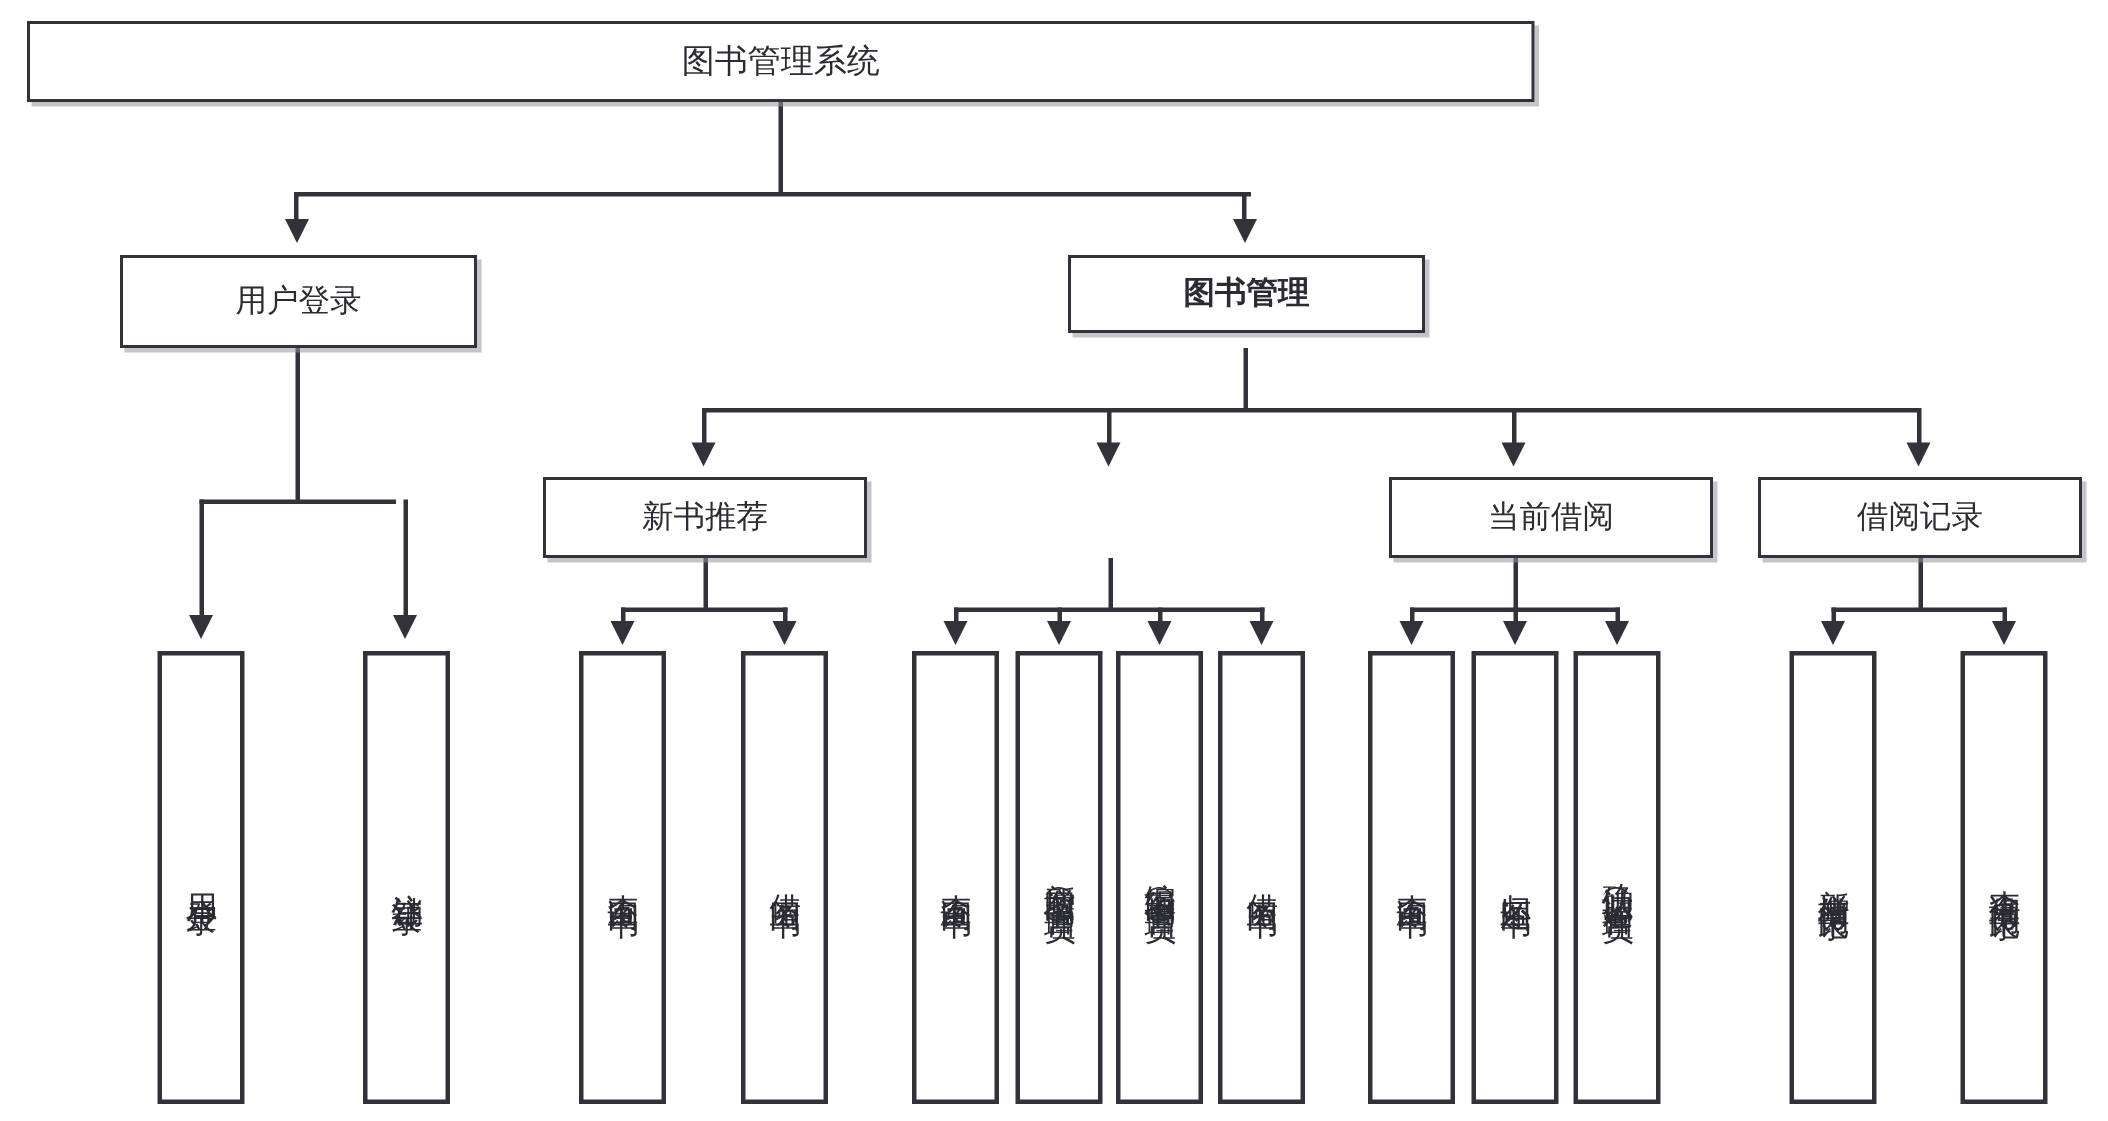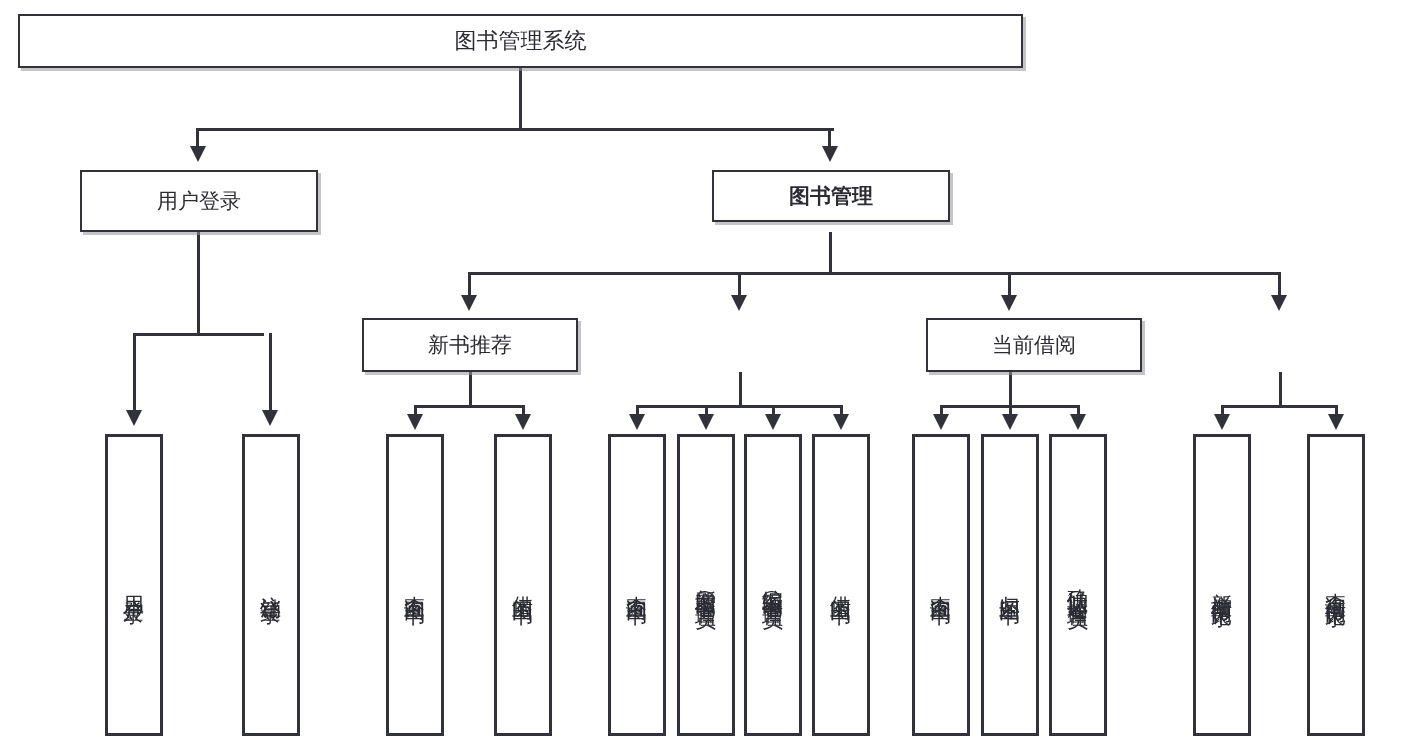--- a/index.html
+++ b/index.html
@@ -131,20 +131,23 @@
 
   <div class="ln ln-v" style="left:1278px;top:272px;height:26px;"></div>
   <div class="arrow" style="left:1271px;top:295px;"></div>
 
   <div class="node node-l2 shadow" style="left:362px;top:318px;width:216px;height:54px;">
     <span class="lbl">新书推荐</span>
   </div>
   <div class="node node-l2 shadow" style="left:902px;top:318px;width:216px;height:54px;margin-left:24px;">
     <span class="lbl">当前借阅</span>
   </div>
+  <div class="node node-l2 shadow" style="left:1172px;top:318px;width:216px;height:54px;">
+    <span class="lbl">借阅记录</span>
+  </div>
 
   <div class="ln ln-v" style="left:469px;top:372px;height:35px;"></div>
   <div class="ln ln-h" style="left:414px;top:405px;width:111px;"></div>
   <div class="ln ln-v" style="left:414px;top:405px;height:12px;"></div>
   <div class="arrow" style="left:407px;top:414px;"></div>
   <div class="ln ln-v" style="left:522px;top:405px;height:12px;"></div>
   <div class="arrow" style="left:515px;top:414px;"></div>
 
   <div class="node node-leaf" style="left:386px;top:434px;width:58px;height:302px;">
     <span class="lbl">查询图书</span>

